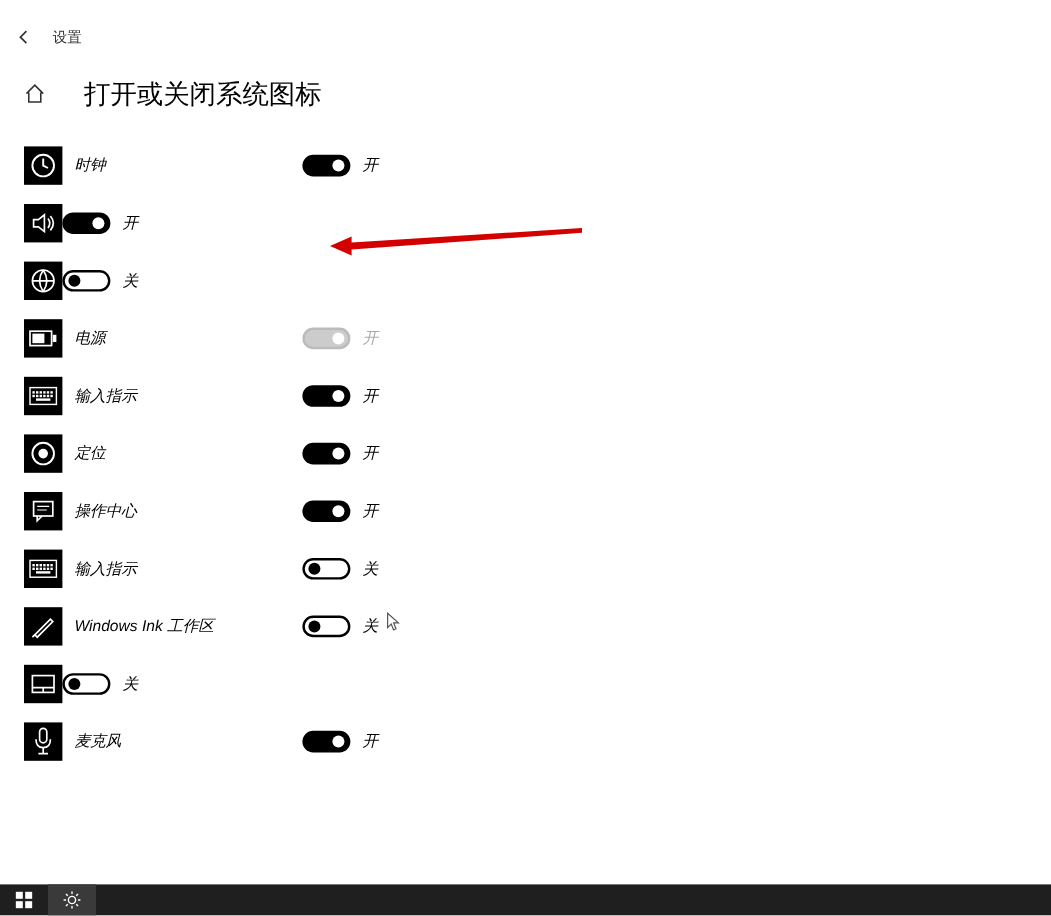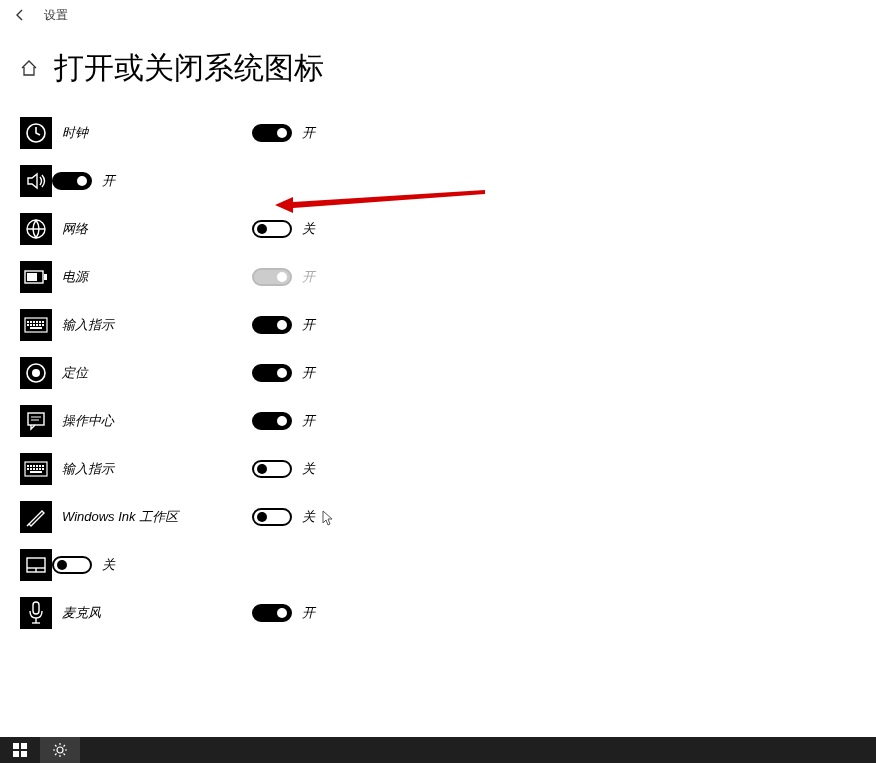--- a/index.html
+++ b/index.html
@@ -9,20 +9,21 @@
       font-family: "Microsoft YaHei", "Segoe UI", sans-serif;
       background: #ffffff;
       position: relative;
       overflow: hidden;
     }
     .titlebar {
       height: 30px;
       display: flex;
       align-items: center;
       padding: 0 8px;
+      margin-top: 16px;
     }
     .back-btn {
       width: 24px;
       height: 24px;
       display: flex;
       align-items: center;
       justify-content: center;
       color: #333;
       cursor: pointer;
       font-size: 14px;
@@ -37,23 +38,24 @@
       align-items: center;
       padding: 18px 20px 20px 20px;
     }
     .home-icon {
       width: 20px;
       height: 20px;
       margin-right: 14px;
       color: #333;
     }
     .page-title {
-      font-size: 30px;
+      font-size: 22px;
       font-weight: 400;
       color: #000;
+      margin-left: 16px;
     }
     .items-area {
       padding: 0 20px;
     }
     .row {
       display: flex;
       align-items: center;
       height: 48px;
       font-style: italic;
     }
@@ -217,21 +219,20 @@
     </div>
   </div>
 
   <div class="row">
     <div class="item-icon white-glyph">
       <svg width="24" height="24" viewBox="0 0 24 24">
           <circle cx="12" cy="12" r="9" stroke="#fff" stroke-width="1.4" fill="none"></circle>
           <path d="M3 12 H21 M12 3 Q6 12 12 21 M12 3 Q18 12 12 21" stroke="#fff" stroke-width="1.4" fill="none"></path>
         </svg>
     </div>
-    <div class="item-label">网络</div>
     <div class="toggle-col">
       <div class="toggle">
           <div class="knob"></div>
         </div>
       <span class="state-text">关</span>
     </div>
   </div>
 
   <div class="row">
     <div class="item-icon white-glyph">

